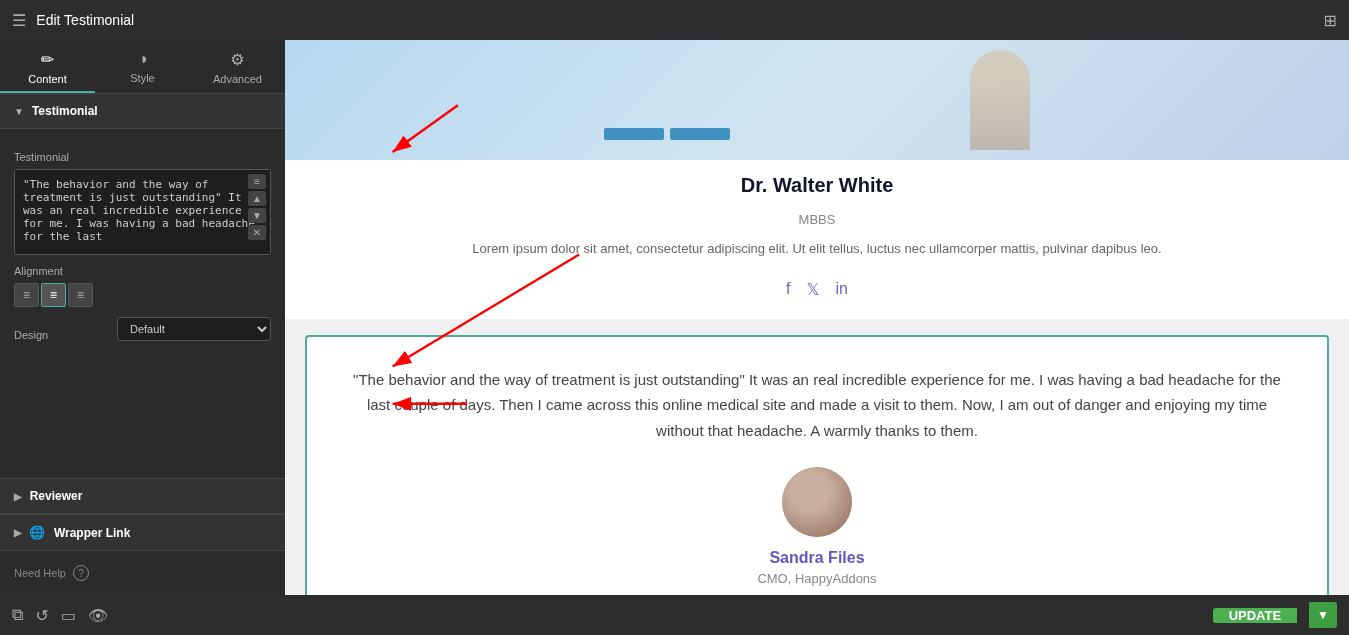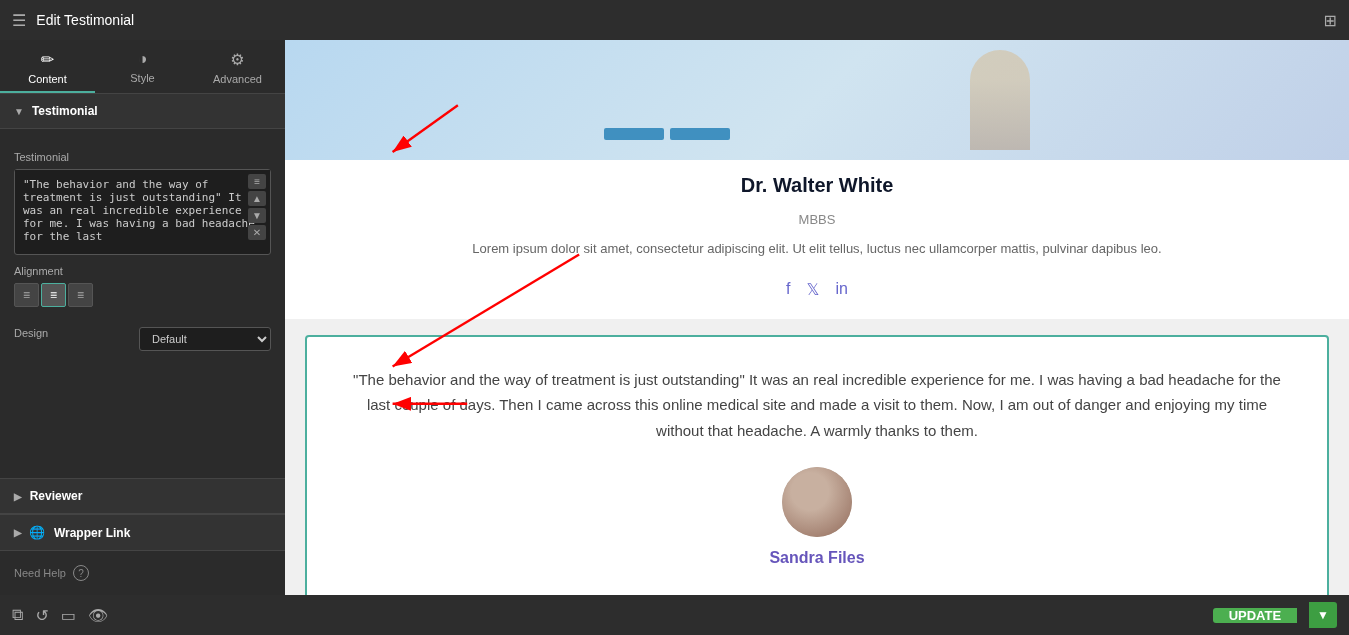--- a/index.html
+++ b/index.html
@@ -148,31 +148,31 @@
     }
     .align-btn.active {
       background: #555;
       color: #fff;
       border-color: #4caf9e;
     }
 
     
     .design-row {
       display: flex;
-      align-items: flex-start;
+      align-items: flex-end;
       justify-content: space-between;
-      margin-top: 20px;
+      margin-top: 10px;
     }
     .design-select {
       background: #1e1e1e;
       border: 1px solid #555;
       color: #ccc;
       padding: 4px 8px;
       font-size: 11px;
-      width: 132px;
+      width: 154px;
       border-radius: 3px;
       cursor: pointer;
     }
 
     
     .need-help {
       text-align: left;
       padding: 14px;
       color: #888;
       font-size: 11px;
@@ -461,20 +461,21 @@
         <a class="social-link">in</a>
       </div>
     </div>
 
     <div class="testimonial-block">
       <div class="testimonial-text">"The behavior and the way of treatment is just outstanding" It was an real incredible experience for me. I was having a bad headache for the last couple of days. Then I came across this online medical site and made a visit to them. Now, I am out of danger and enjoying my time without that headache. A warmly thanks to them.</div>
       <div class="reviewer-avatar">
         <div class="avatar-placeholder" style="background: radial-gradient(circle at 40% 35%, #c8b0a0 30%, #906858 100%);"></div>
       </div>
       <div class="reviewer-name">Sandra Files</div>
+      <div class="reviewer-title">CMO, HappyAddons</div>
     </div>
 
   </div>
 
 </div>
 
 <div class="bottom-bar">
   <span class="bottom-icon">⧉</span>
   <span class="bottom-icon">↺</span>
   <span class="bottom-icon">▭</span>

